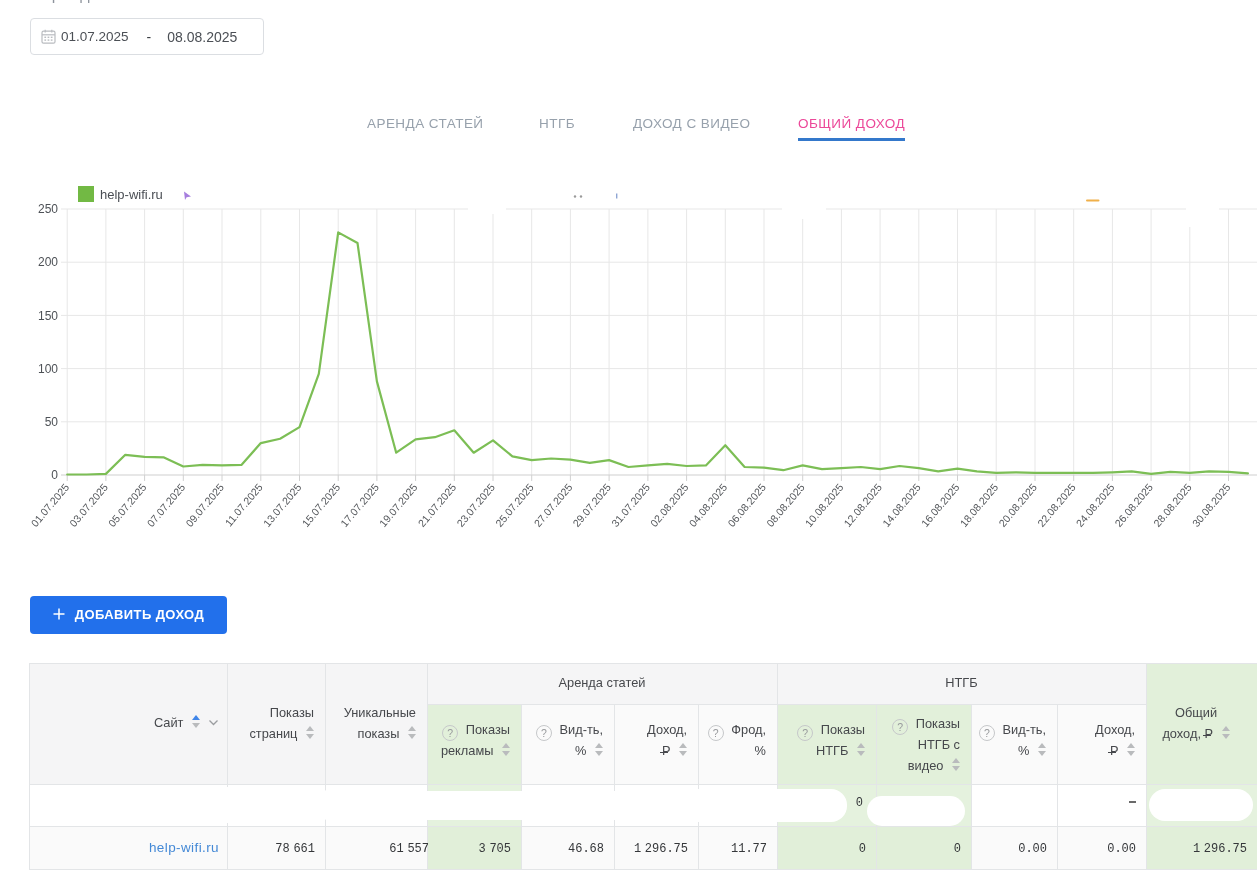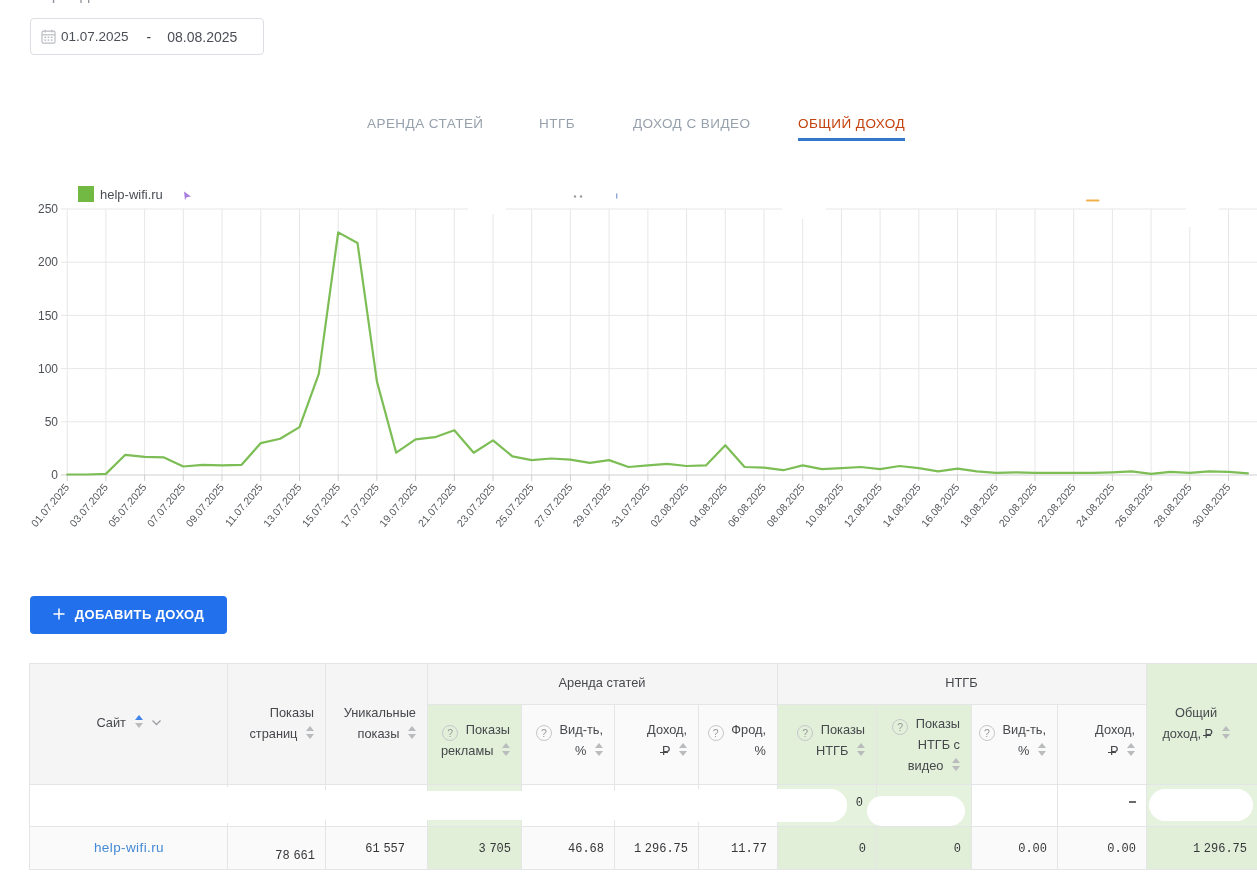--- a/index.html
+++ b/index.html
@@ -5,35 +5,35 @@
 body{width:1257px;height:872px;position:relative;overflow:hidden;background:#fff;
  font-family:"Liberation Sans",sans-serif;-webkit-font-smoothing:antialiased;}
 .abs{position:absolute;}
 #toplabel{left:30px;top:-14px;font-size:16px;color:#8d939c;letter-spacing:.7px;}
 #datebox{left:30px;top:18px;width:232px;height:35px;border:1px solid #dbdee2;border-radius:4px;
  display:flex;align-items:center;color:#4b4f55;font-size:14px;}
 #datebox svg{margin-left:10px;}
 #datebox .d1{margin-left:5px;font-size:13.5px;}
 #datebox .dash{margin:0 16px 0 18px;color:#3c3f44;}
 .tab{top:116px;font-size:13.5px;letter-spacing:.45px;color:#97a1ac;white-space:nowrap;}
-.tab.active{color:#c2410c;}
+.tab.active{color:#ec4899;}
 #tabline{left:798px;top:137.5px;width:107px;height:3px;background:#3478cb;}
 #chartwrap{left:0;top:180px;width:1257px;height:392px;}
 #addbtn{left:30px;top:596px;width:197px;height:38px;background:#2270eb;border-radius:4px;
  display:flex;align-items:center;justify-content:center;color:#fff;font-size:13px;
  font-weight:bold;letter-spacing:.4px;}
 #addbtn svg{margin-right:10px;position:relative;top:-1px;}
 #addbtn span{position:relative;top:-1px;}
 
 #tbl{left:29px;top:663px;width:1228px;height:207px;font-size:12.8px;color:#46484c;}
 .bg{position:absolute;}
 .vline{position:absolute;width:1px;background:#e3e5e7;top:0;height:207px;}
 .hline{position:absolute;height:1px;background:#e3e5e7;}
 .cell{position:absolute;text-align:right;line-height:20.5px;}
-.cl{text-align:center;}
+.cl{text-align:right;}
 .cc{text-align:center;}
 .qm{display:inline-block;width:14px;height:14px;border:1px solid #c6c8ca;border-radius:50%;
  font-size:10.5px;line-height:14px;text-align:center;color:#97999c;vertical-align:-3px;margin-right:4px;}
 .srt{display:inline-block;vertical-align:-1px;margin-left:5px;width:8px;}
 .srt i{display:block;width:0;height:0;border-left:4px solid transparent;border-right:4px solid transparent;}
 .srt .u{border-bottom:5px solid #b9bbbd;margin-bottom:3px;}
 .srt .d{border-top:5px solid #b9bbbd;}
 .srt .ub{border-bottom:5px solid #3f85e8;margin-bottom:3px;}
 .mono{font-family:"Liberation Mono",monospace;font-size:12px;color:#35373a;}
 .blob{position:absolute;background:#fff;}
@@ -244,22 +244,22 @@
     <div class="cell" style="left:1028px;top:57px;width:78px;">Доход,<br><span class="rub">Р</span> <span class="srt"><i class="u"></i><i class="d"></i></span></div>
     <div class="cell" style="left:1117px;top:40px;width:100px;text-align:center;">Общий<br>доход, <span class="rub">Р</span> <span class="srt"><i class="u"></i><i class="d"></i></span></div>
     <div class="cell" style="left:748px;top:129px;width:86px;"><span class="mono">0</span></div>
     <div class="bg" style="left:1100px;top:138px;width:7px;height:2px;background:#6a6a6a;"></div>
     <div class="blob" style="left:4px;top:124px;width:300px;height:36px;border-radius:18px;"></div>
     <div class="blob" style="left:313px;top:128px;width:300px;height:29px;border-radius:14px;"></div>
     <div class="blob" style="left:634px;top:126px;width:184px;height:33px;border-radius:16px;"></div>
     <div class="blob" style="left:838px;top:133px;width:98px;height:30px;border-radius:15px;"></div>
     <div class="blob" style="left:1120px;top:126px;width:104px;height:32px;border-radius:16px;"></div>
     <div class="cell cl" style="left:10px;top:175px;width:180px;"><a class="site" style="font-size:13.5px;">help-wifi.ru</a></div>
-    <div class="cell" style="left:198px;top:175px;width:88px;margin-top:7px;"><span class="mono">78<span class="gs"> </span>661</span></div>
-    <div class="cell" style="left:284px;top:175px;width:92px;"><span class="mono">61<span class="gs"> </span>557</span></div>
+    <div class="cell" style="left:198px;top:175px;width:88px;"><span class="mono">78<span class="gs"> </span>661</span></div>
+    <div class="cell" style="left:308px;top:175px;width:92px;"><span class="mono">61<span class="gs"> </span>557</span></div>
     <div class="cell" style="left:398px;top:175px;width:84px;"><span class="mono">3<span class="gs"> </span>705</span></div>
     <div class="cell" style="left:492px;top:175px;width:83px;"><span class="mono">46.68</span></div>
     <div class="cell" style="left:585px;top:175px;width:74px;"><span class="mono">1<span class="gs"> </span>296.75</span></div>
     <div class="cell" style="left:669px;top:175px;width:69px;"><span class="mono">11.77</span></div>
     <div class="cell" style="left:748px;top:175px;width:89px;"><span class="mono">0</span></div>
     <div class="cell" style="left:847px;top:175px;width:85px;"><span class="mono">0</span></div>
     <div class="cell" style="left:942px;top:175px;width:76px;"><span class="mono">0.00</span></div>
     <div class="cell" style="left:1028px;top:175px;width:79px;"><span class="mono">0.00</span></div>
     <div class="cell" style="left:1117px;top:175px;width:101px;"><span class="mono">1<span class="gs"> </span>296.75</span></div>
   </div>

